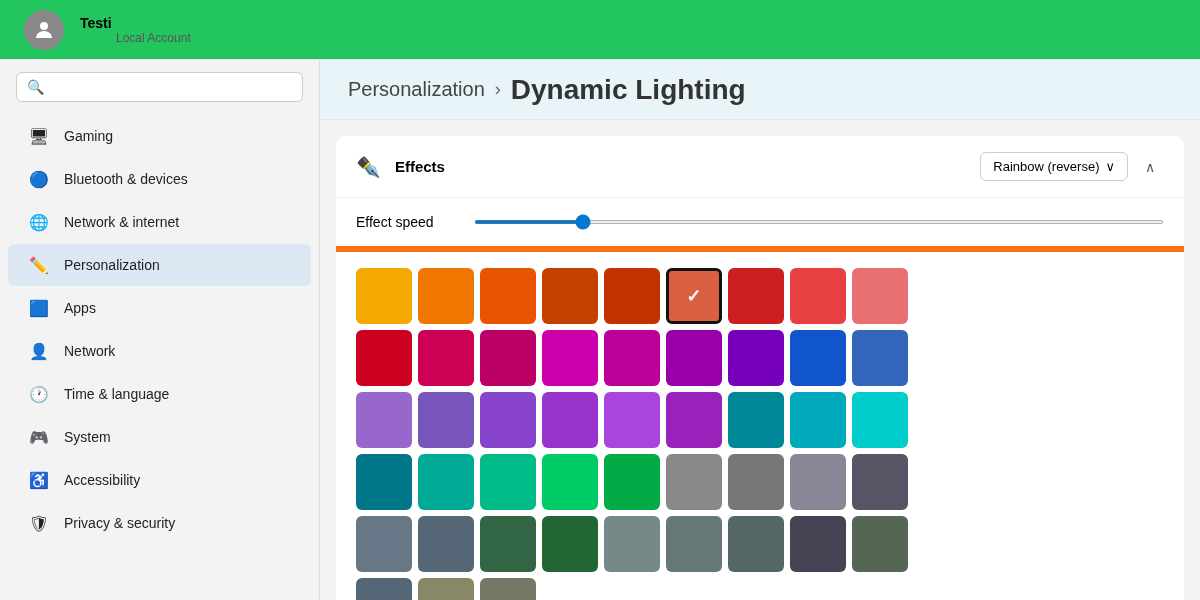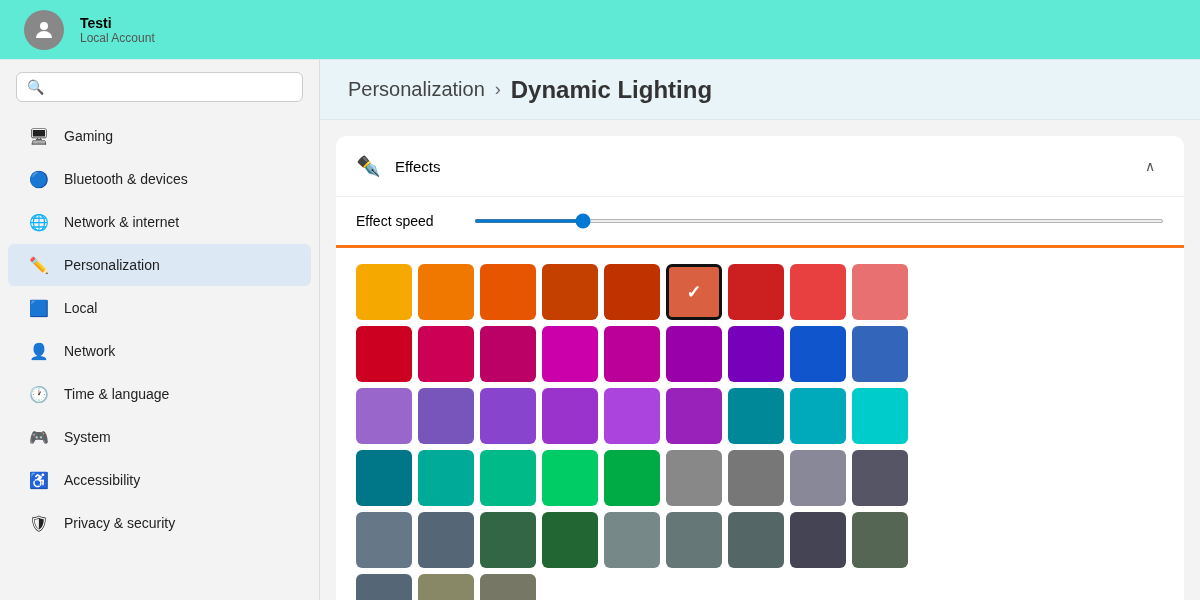--- a/index.html
+++ b/index.html
@@ -8,38 +8,38 @@
       background: #f3f3f3;
       width: 1200px;
       height: 600px;
       overflow: hidden;
       display: flex;
       flex-direction: column;
     }
 
     
     .header {
-      background: #5eead4;
+      background: #22c55e;
       padding: 28px 24px;
       display: flex;
       align-items: center;
       gap: 16px;
       border-bottom: 1px solid #dde8ee;
       height: 60px;
     }
     .avatar {
       width: 40px; height: 40px;
       border-radius: 50%;
       background: #888;
       display: flex; align-items: center; justify-content: center;
       color: white; font-size: 18px;
     }
     .user-info { display: flex; flex-direction: column; }
     .user-name { font-size: 14px; font-weight: 600; }
-    .user-role { font-size: 12px; color: #555; }
+    .user-role { font-size: 12px; color: #555; margin-left: 36px; }
 
     
     .main {
       display: flex;
       flex: 1;
       overflow: hidden;
     }
 
     
     .sidebar {
@@ -102,21 +102,21 @@
     }
     .breadcrumb-nav {
       font-size: 20px;
       color: #333;
       display: flex;
       align-items: center;
       gap: 10px;
     }
     .breadcrumb-section { font-weight: 400; color: #444; }
     .breadcrumb-arrow { color: #666; font-size: 18px; }
-    .breadcrumb-title { font-weight: 700; font-size: 24px; }
+    .breadcrumb-title { font-weight: 700; font-size: 28px; }
 
     .panel {
       margin: 16px;
       background: white;
       border-radius: 10px;
       overflow: hidden;
     }
 
     
     .effects-header {
@@ -128,21 +128,21 @@
     }
     .effects-left {
       display: flex;
       align-items: center;
       gap: 14px;
     }
     .effects-icon {
       font-size: 20px;
       color: #555;
     }
-    .effects-title { font-size: 15px; font-weight: 400; }
+    .effects-title { font-size: 15px; font-weight: 700; }
     .effects-subtitle { font-size: 12px; color: #777; margin-top: 2px; }
     .effects-right {
       display: flex;
       align-items: center;
       gap: 8px;
     }
     .dropdown {
       border: 1px solid #ccc;
       border-radius: 6px;
       padding: 6px 12px;
@@ -161,21 +161,21 @@
       font-size: 14px;
       color: #555;
     }
 
     
     .speed-row {
       display: flex;
       align-items: center;
       justify-content: space-between;
       padding: 16px 20px;
-      border-bottom: 3px solid #f97316;
+      border-bottom: 6px solid #f97316;
     }
     .speed-label { font-size: 14px; font-weight: 500; }
     .slider-container {
       flex: 1;
       margin-left: 40px;
       display: flex;
       align-items: center;
     }
     input[type=range] {
       width: 100%;
@@ -251,21 +251,21 @@
         <div class="nav-item">
     <span class="nav-icon">🌐</span>
     <span>Network &amp; internet</span>
   </div>
         <div class="nav-item active">
     <span class="nav-icon">✏️</span>
     <span>Personalization</span>
   </div>
         <div class="nav-item">
     <span class="nav-icon">🟦</span>
-    <span>Local</span>
+    <span>Apps</span>
   </div>
         <div class="nav-item">
     <span class="nav-icon">👤</span>
     <span>Network</span>
   </div>
         <div class="nav-item">
     <span class="nav-icon">🕐</span>
     <span>Time &amp; language</span>
   </div>
         <div class="nav-item">
@@ -295,20 +295,24 @@
     <div class="panel">
 
       <div class="effects-header">
         <div class="effects-left">
           <span class="effects-icon">✒️</span>
           <div>
             <div class="effects-title">Effects</div>
           </div>
         </div>
         <div class="effects-right">
+          <div class="dropdown">
+            <span>Rainbow (reverse)</span>
+            <span>∨</span>
+          </div>
           <div class="collapse-btn">
             <span>∧</span>
           </div>
         </div>
       </div>
 
       <div class="speed-row">
         <span class="speed-label">Effect speed</span>
         <div class="slider-container">
           <input type="range" min="0" max="100" id="speed-slider" value="15" style="">

